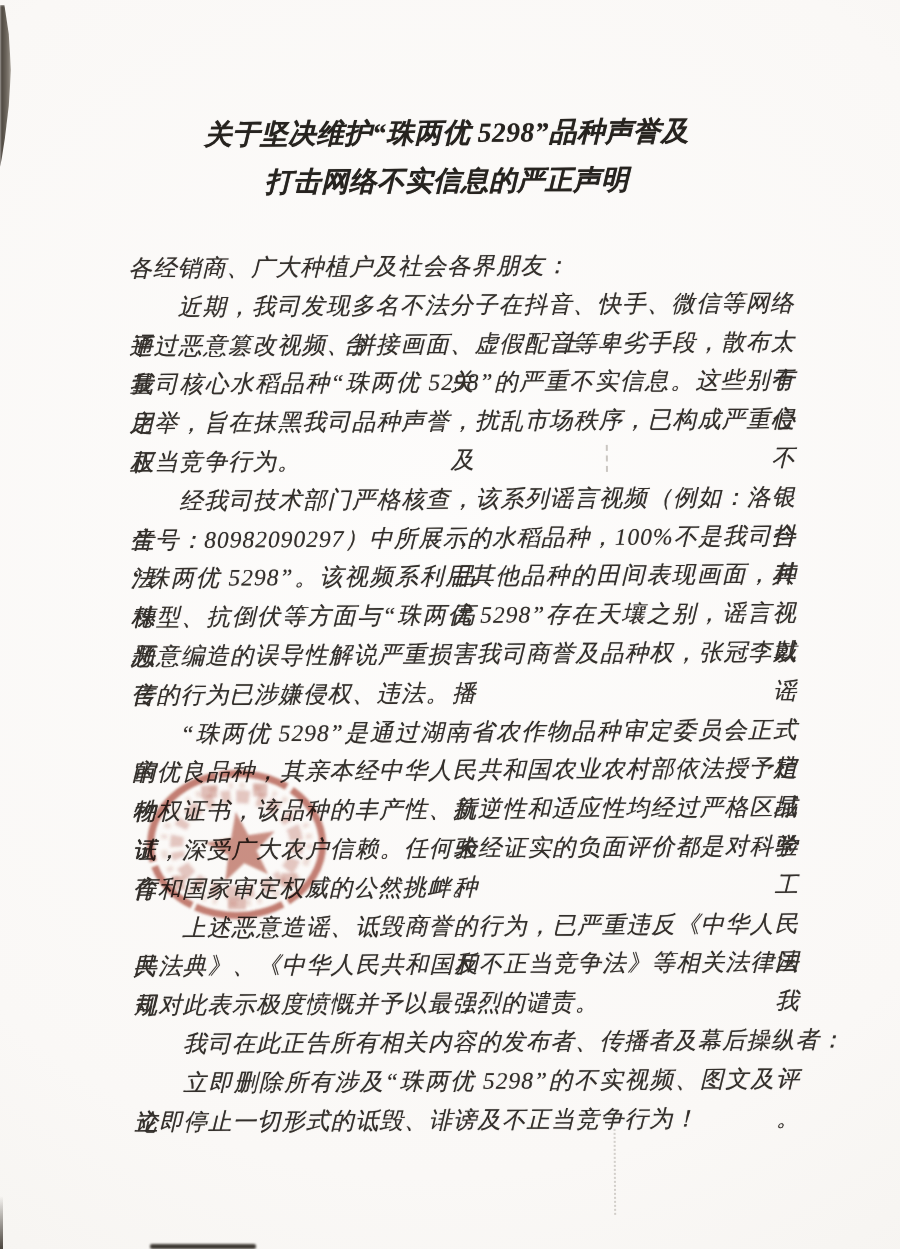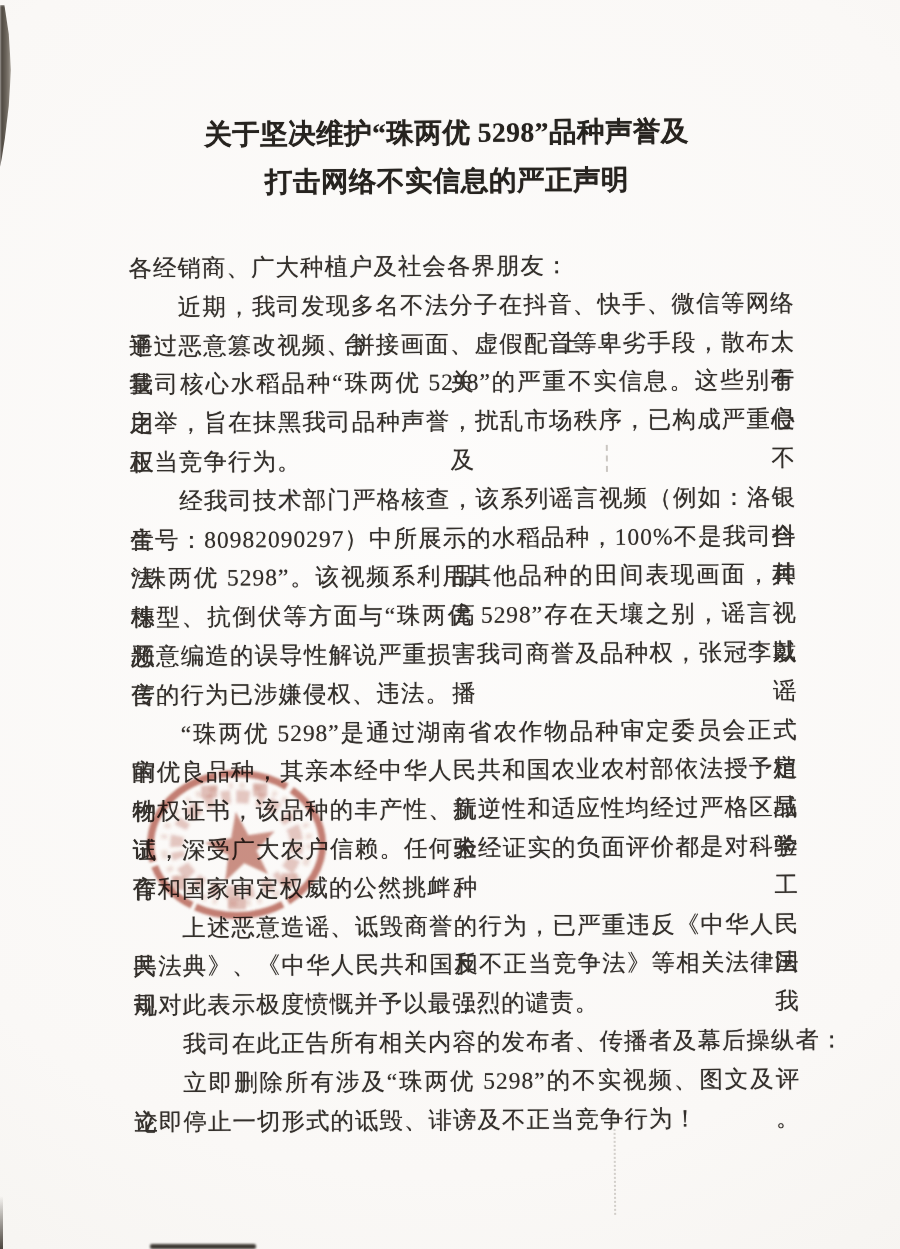--- a/index.html
+++ b/index.html
@@ -7,21 +7,21 @@
     width:900px;height:1249px;position:relative;overflow:hidden;
     background:#ffffff;
     font-family:"Liberation Serif","DejaVu Serif",serif;
   }
   .photo{
     position:absolute;inset:0;
     background:
       radial-gradient(ellipse 130% 95% at 48% 42%, #fdfcfb 0%, #faf8f6 55%, #f4f2ee 85%, #eeeb e7 100%),
       #f8f6f3;
   }
-  .photo{background:radial-gradient(ellipse 130% 95% at 48% 42%, #fdfcfb 0%, #faf8f6 55%, #f4f2ee 85%, #edeae5 100%);}
+  .photo{background:radial-gradient(ellipse 130% 95% at 48% 42%, #fdfcfb 0%, #faf8f6 55%, #f4f2ee 85%, #edeae5 100%);font-style:italic;}
   .scan-rotate{
     position:absolute;inset:0;
     transform:rotate(-0.4deg);
     transform-origin:450px 620px;
   }
   
   .edge-wedge{
     position:absolute;left:0;top:5px;width:11px;height:162px;
     background:linear-gradient(to right,#453f38 0%,#6b645b 55%,#968f85 100%);
     clip-path:polygon(0 0,40% 0,80% 18%,100% 40%,80% 62%,45% 82%,15% 95%,0 100%);

